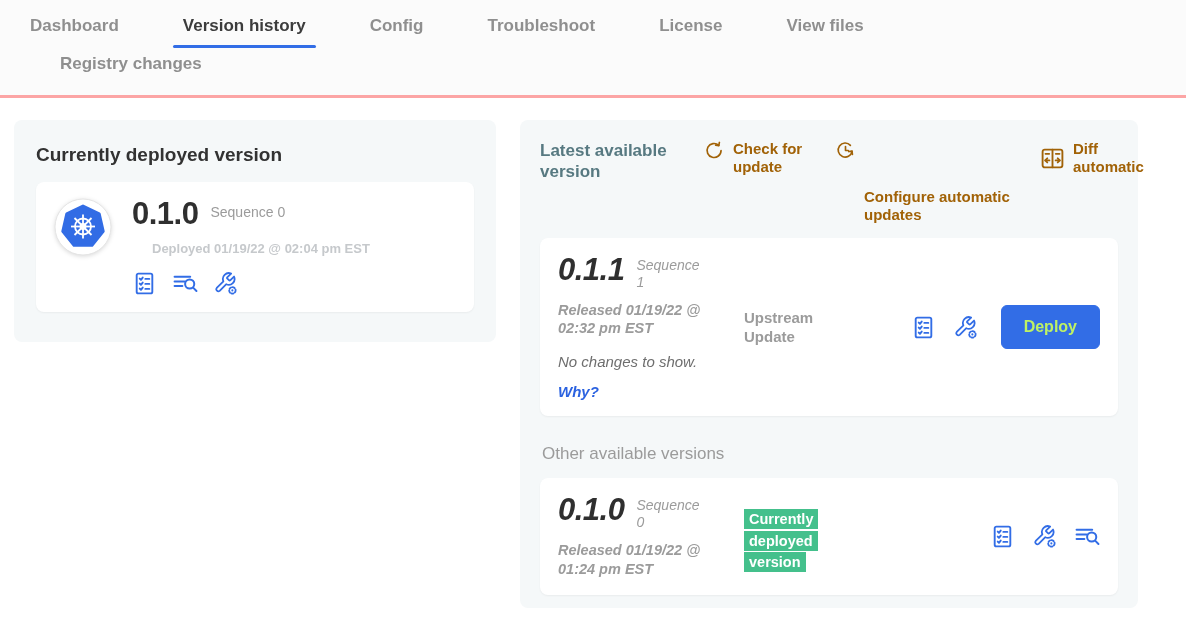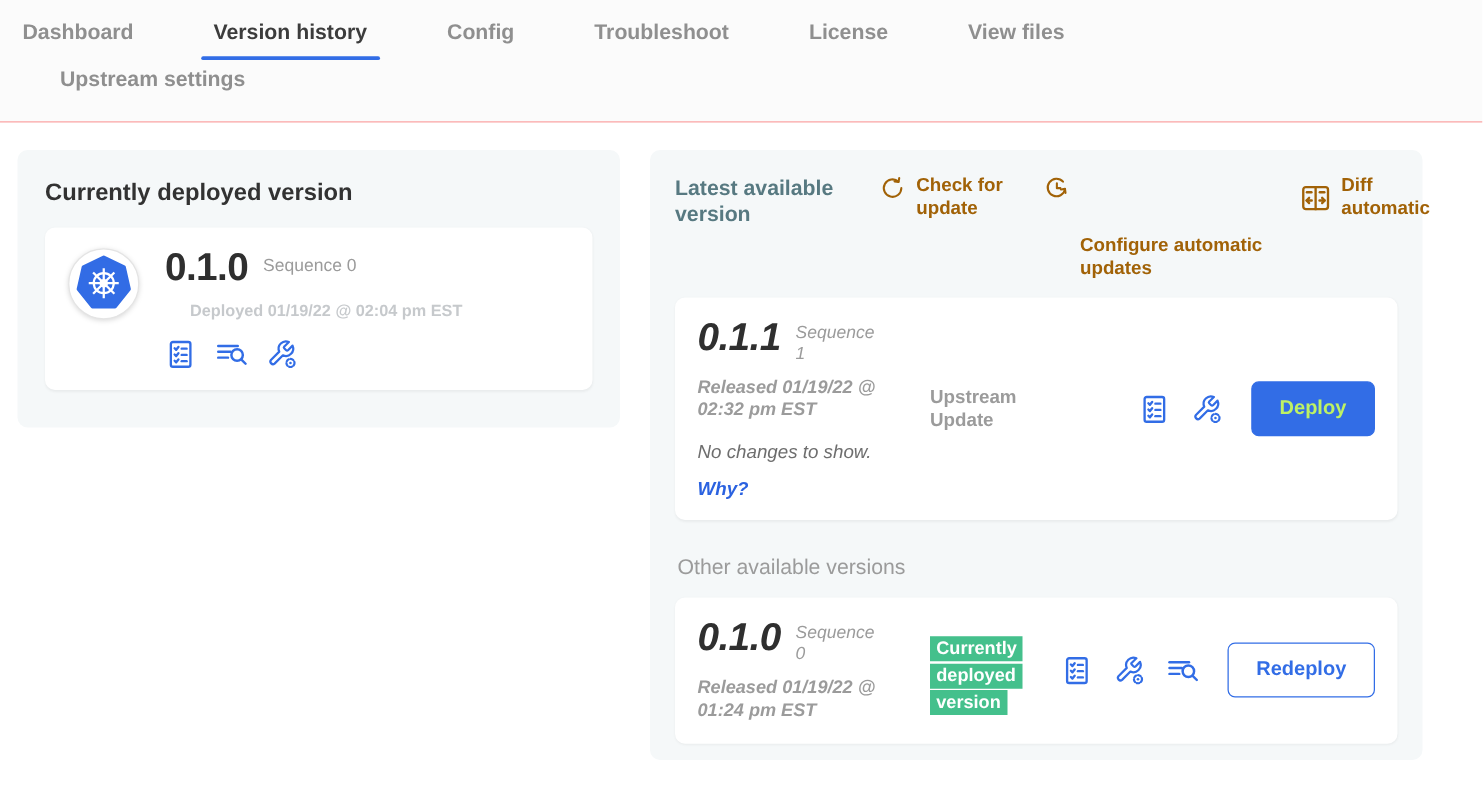--- a/index.html
+++ b/index.html
@@ -7,22 +7,22 @@
   body {
     width:1186px; height:640px; overflow:hidden;
     background:#ffffff; color:#323232;
     font-family:"Liberation Sans", sans-serif;
     position:relative;
   }
 
   
   .topnav {
     position:absolute; top:0; left:0; right:0; height:98px;
-    background:#fbfbfb; border-bottom:1px solid #fca5a5;
-    padding:13px 0 0 8px;
+    background:#fbfbfb; border-bottom:3px solid #fca5a5;
+    padding:13px 0 0 20px;
   }
   .nav-row1 { display:flex; gap:44px; align-items:flex-start; }
   .nav-row2 { margin-top:3px; padding-left:30px; }
   .tab {
     font-size:17px; font-weight:700; color:#8f8f8f;
     padding:3px 10px 12px 10px; cursor:pointer; position:relative;
     white-space:nowrap;
   }
   .tab.active { color:#3c3c3c; }
   .tab.active::after {
@@ -149,21 +149,21 @@
 <nav class="topnav">
   <div class="nav-row1">
     <div class="tab">Dashboard</div>
     <div class="tab active">Version history</div>
     <div class="tab">Config</div>
     <div class="tab">Troubleshoot</div>
     <div class="tab">License</div>
     <div class="tab">View files</div>
   </div>
   <div class="nav-row2">
-    <div class="tab" style="display:inline-block">Upstream settings</div>
+    <div class="tab" style="display:inline-block">Registry changes</div>
   </div>
 </nav>
 
 <section class="panel panel-left">
   <h2>Currently deployed version</h2>
   <div class="card deployed-card">
     <svg class="k8s-badge" viewBox="0 0 58 58">
       <circle cx="29" cy="29" r="28" fill="#ffffff" stroke="#e4e4e4" stroke-width="1"></circle>
       <polygon points="29,8 45.2,15.8 49.2,33.3 38,47.3 20,47.3 8.8,33.3 12.8,15.8" fill="#326ce5" stroke="#326ce5" stroke-width="3" stroke-linejoin="round"></polygon>
       <g stroke="#ffffff" stroke-width="1.8" fill="none">
@@ -260,17 +260,16 @@
     <div class="actions">
       <svg width="25" height="25" viewBox="0 0 24 24">
           <use href="#i-checklist"></use>
         </svg>
       <svg width="25" height="25" viewBox="0 0 24 24">
           <use href="#i-wrenchgear"></use>
         </svg>
       <svg width="26" height="25" viewBox="0 0 24 24">
           <use href="#i-textsearch"></use>
         </svg>
-      <button class="btn btn-outline">Redeploy</button>
     </div>
   </div>
 
 </section>
 
 </body></html>

